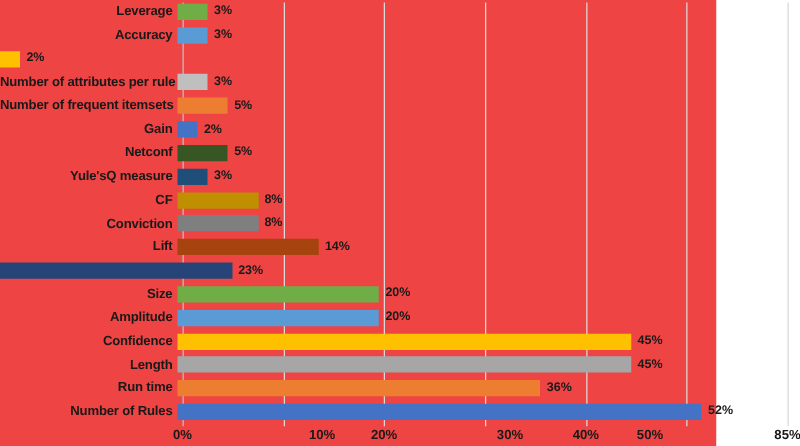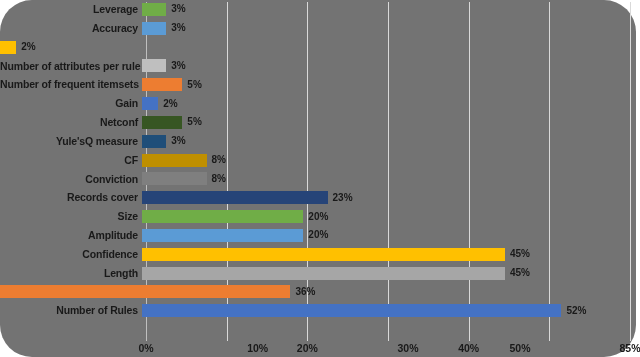--- a/index.html
+++ b/index.html
@@ -9,24 +9,23 @@
   }
   body {
     width: 640px;
     height: 357px;
     font-family: "Liberation Sans", sans-serif;
     overflow: hidden;
   }
 
   #chart-root {
     position: relative;
-    width: 636px;
+    width: 573px;
     height: 357px;
-    background: #737373;
-    border-radius: 32px;
+    background: #ef4444;
   }
 
   
 
   #plot-area {
     position: absolute;
     left: 146px;
     top: 2px;
     width: 484px;
     height: 339px;
@@ -194,21 +193,27 @@
         </div>
       </div>
       <div class="row">
         <div class="cat-label">Conviction</div>
         <div class="bar-wrap">
           <div class="bar" style="width: 64.5333px; background: rgb(127, 127, 127);"></div>
           <div class="bar-value">8%</div>
         </div>
       </div>
       <div class="row">
-        <div class="cat-label">Records cover</div>
+        <div class="cat-label">Lift</div>
+        <div class="bar-wrap">
+          <div class="bar" style="width: 112.933px; background: rgb(166, 67, 14);"></div>
+          <div class="bar-value">14%</div>
+        </div>
+      </div>
+      <div class="row">
         <div class="bar-wrap">
           <div class="bar" style="width: 185.533px; background: rgb(38, 68, 120);"></div>
           <div class="bar-value">23%</div>
         </div>
       </div>
       <div class="row">
         <div class="cat-label">Size</div>
         <div class="bar-wrap">
           <div class="bar" style="width: 161.333px; background: rgb(112, 173, 71);"></div>
           <div class="bar-value">20%</div>
@@ -229,20 +234,21 @@
         </div>
       </div>
       <div class="row">
         <div class="cat-label">Length</div>
         <div class="bar-wrap">
           <div class="bar" style="width: 363px; background: rgb(166, 166, 166);"></div>
           <div class="bar-value">45%</div>
         </div>
       </div>
       <div class="row">
+        <div class="cat-label">Run time</div>
         <div class="bar-wrap">
           <div class="bar" style="width: 290.4px; background: rgb(237, 125, 49);"></div>
           <div class="bar-value">36%</div>
         </div>
       </div>
       <div class="row">
         <div class="cat-label">Number of Rules</div>
         <div class="bar-wrap">
           <div class="bar" style="width: 419.467px; background: rgb(68, 114, 196);"></div>
           <div class="bar-value">52%</div>

